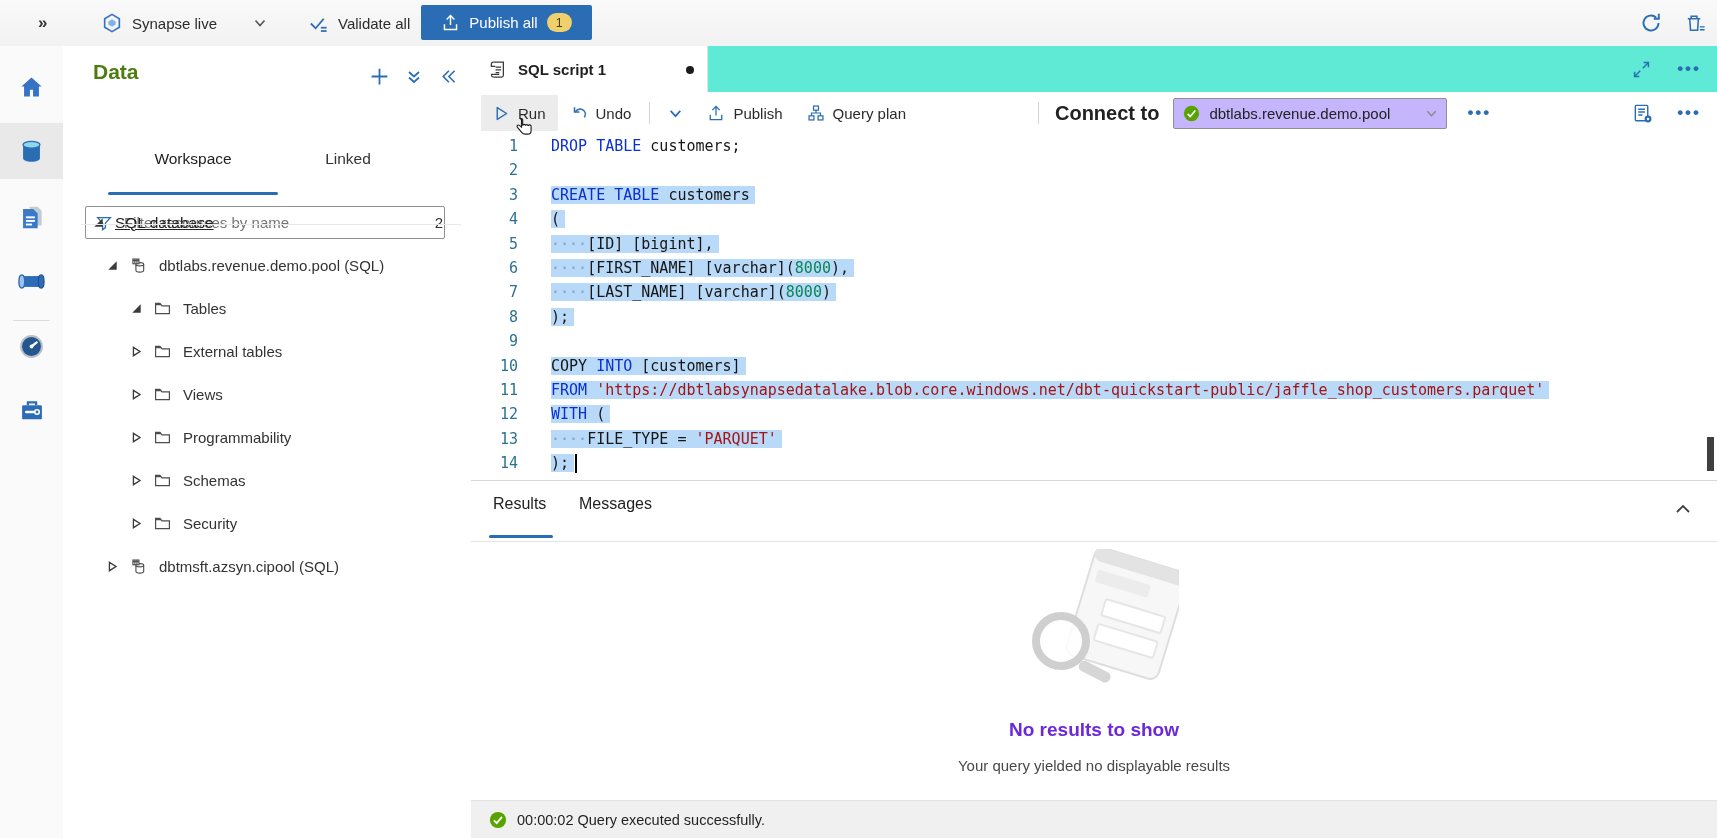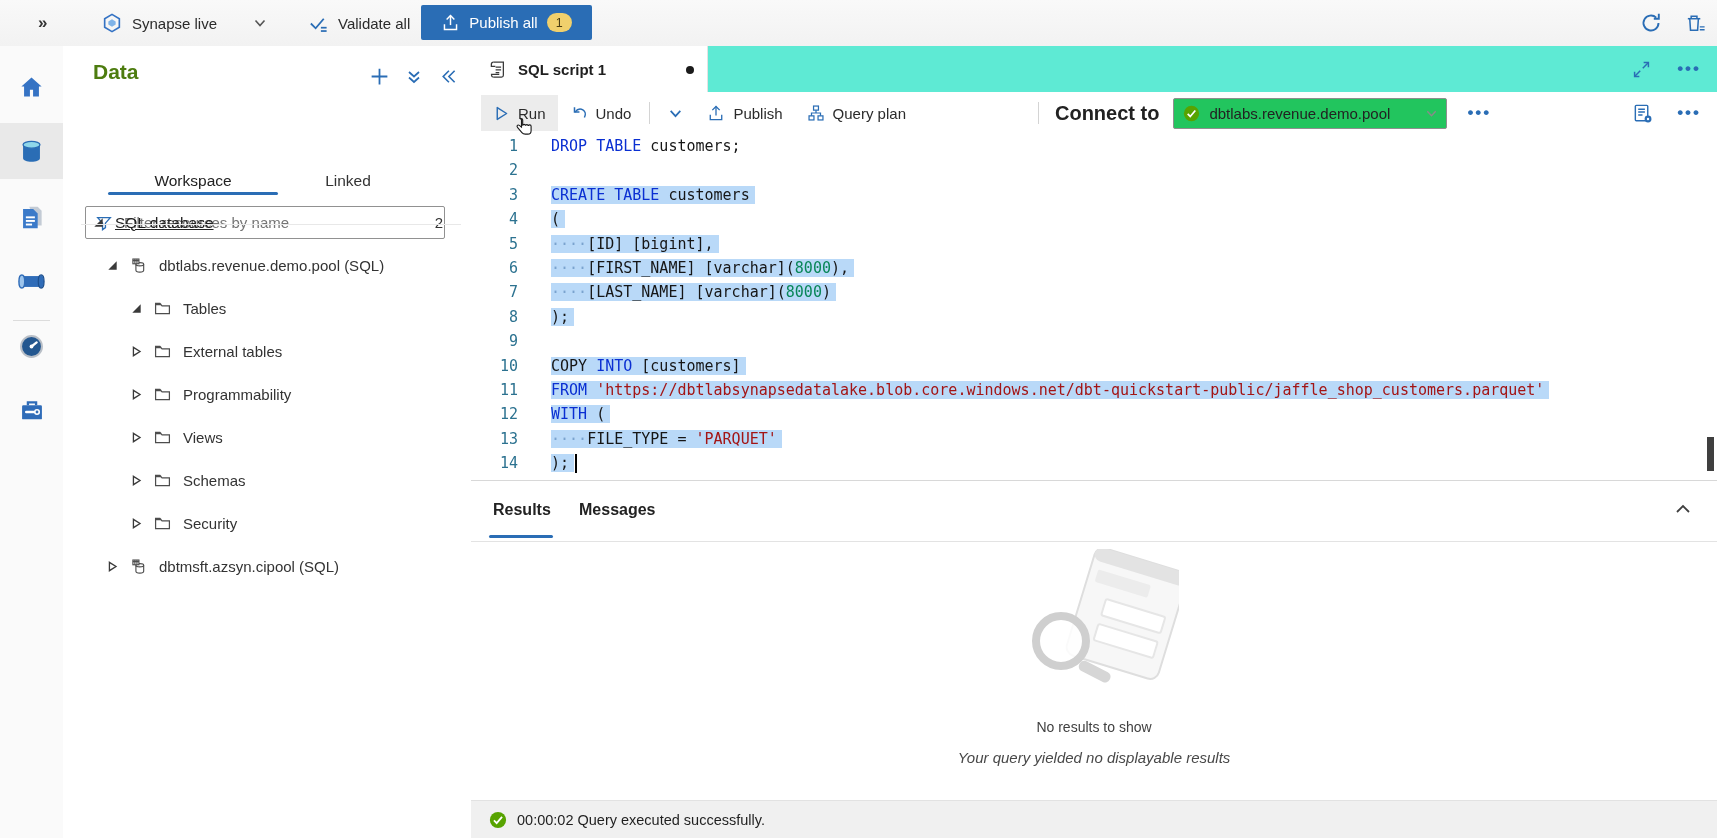--- a/index.html
+++ b/index.html
@@ -17,21 +17,21 @@
   
   .rail{left:0;top:46px;width:63px;height:792px;background:#fafafa;border-right:1px solid #ececec;}
   .rail-slot{position:absolute;left:0;width:63px;height:56px;display:flex;align-items:center;justify-content:center;}
   .rail-slot.sel{background:#e9e9e9;}
   .rail-div{position:absolute;left:13px;width:37px;height:1px;background:#dcdcdc;}
 
   
   .panel{left:63px;top:46px;width:408px;height:792px;background:#fff;border-right:1px solid #d9d9d9;}
   .panel-title{position:absolute;left:30px;top:14px;font-size:21px;font-weight:700;color:#4d7c0f;}
   .panel-actions{position:absolute;right:14px;top:20px;display:flex;gap:15px;align-items:center;}
-  .ptab{position:absolute;top:104px;height:40px;display:flex;align-items:flex-end;justify-content:center;font-size:15.5px;color:#333;}
+  .ptab{position:absolute;top:104px;height:40px;display:flex;align-items:flex-start;justify-content:center;font-size:15.5px;color:#333;}
   .ptab.active{font-weight:400;color:#222;}
   .ptab-underline{position:absolute;left:45px;top:146px;width:170px;height:3px;background:#2a6db5;border-radius:2px;}
   .filter{position:absolute;left:22px;top:160px;width:360px;height:33px;border:1px solid #919191;border-radius:2px;background:#fff;display:flex;align-items:center;gap:9px;padding:0 9px;box-sizing:border-box;}
   .filter input{border:none;outline:none;flex:1;font-size:15px;font-family:"Liberation Sans",sans-serif;color:#333;background:transparent;}
   .filter input::placeholder{color:#757575;}
   .tree{position:absolute;left:0;top:155px;width:408px;}
   .trow{position:relative;height:43px;display:flex;align-items:center;font-size:15px;color:#333;}
   .trow .lbl{white-space:nowrap;}
   .trow-root{font-size:15.5px;color:#222;text-decoration:underline;}
   .root-count{position:absolute;right:28px;font-size:15px;color:#333;}
@@ -43,21 +43,21 @@
   .tabbar{left:471px;top:46px;width:1246px;height:46px;background:#5eead4;border-bottom:1px solid #e3e3e3;}
   .doc-tab{position:absolute;left:0;top:0;width:237px;height:46px;background:#fff;border-right:1px solid #e3e3e3;display:flex;align-items:center;gap:11px;padding-left:16px;box-sizing:border-box;font-size:15px;font-weight:700;color:#1f1f1f;}
   .dirty-dot{position:absolute;left:215px;top:20px;width:8px;height:8px;border-radius:50%;background:#1b1b1b;}
   .tabbar-icons{position:absolute;right:16px;top:0;height:46px;display:flex;align-items:center;gap:26px;}
 
   .toolbar{left:471px;top:92px;width:1246px;height:42px;background:#fff;border-bottom:1px solid #ededed;display:flex;align-items:center;}
   .t-btn{display:flex;align-items:center;gap:8px;font-size:15px;color:#2b2b2b;padding:0 12px;height:36px;}
   .t-btn.hov{background:#ececec;}
   .t-div{width:1px;height:22px;background:#d4d4d4;margin:0 6px;}
   .connect-label{font-size:20px;font-weight:700;color:#222;margin:0 14px 0 10px;}
-  .pool-dd{display:flex;align-items:center;gap:9px;border:1px solid #8f8f8f;border-radius:2px;background:#22c55e;height:31px;padding:0 8px 0 9px;width:274px;box-sizing:border-box;font-size:15px;color:#222;}
+  .pool-dd{display:flex;align-items:center;gap:9px;border:1px solid #8f8f8f;border-radius:2px;background:#c4b5fd;height:31px;padding:0 8px 0 9px;width:274px;box-sizing:border-box;font-size:15px;color:#222;}
   .pool-dd .pool-name{flex:1;white-space:nowrap;overflow:hidden;}
   .ellipsis{color:#2a6db5;font-size:17px;letter-spacing:2px;font-weight:700;}
   .toolbar-right{position:absolute;right:16px;top:92px;height:42px;display:flex;align-items:center;gap:24px;}
 
   
   .code{left:471px;top:134px;width:1246px;height:347px;background:#fff;font-family:"DejaVu Sans Mono","Liberation Mono",monospace;font-size:15px;}
   .cl{position:relative;height:24.4px;line-height:24.4px;white-space:pre;}
   .ln{position:absolute;left:0;top:0;width:47px;text-align:right;color:#2c7290;}
   .ct{position:absolute;left:80px;top:0;}
   .sel{background:#b9d9f8;padding-right:5px;}
@@ -67,27 +67,27 @@
   .tk-num{color:#098658;}
   .tk-pl{color:#161616;}
   .tk-ws{color:rgba(59,110,165,.5);}
   .caret{display:inline-block;width:2px;height:19px;background:#000;vertical-align:middle;margin-left:1px;}
   .code-scrollthumb{position:absolute;left:1236px;top:303px;width:7px;height:34px;background:#3f3f3f;}
 
   
   .split-line{left:471px;top:480px;width:1246px;height:1px;background:#d8d8d8;}
   .split-handle{left:1079px;top:486px;width:28px;height:5px;background:#1c1c1c;border-radius:3px;}
   .results{left:471px;top:481px;width:1246px;height:319px;background:#fff;}
-  .rtab{position:absolute;top:20px;font-size:16px;color:#222;font-weight:bold;}
+  .rtab{position:absolute;top:14px;font-size:16px;color:#222;}
   .rtab-underline{position:absolute;left:18px;top:54px;width:64px;height:3px;background:#2a6db5;border-radius:2px;}
   .r-collapse{position:absolute;right:24px;top:18px;}
   .r-divider{position:absolute;left:0;top:60px;width:1246px;height:1px;background:#e3e3e3;}
   .empty-illu{position:absolute;left:538px;top:68px;}
-  .empty-title{position:absolute;left:0;top:238px;width:1246px;text-align:center;font-size:14px;font-weight:400;color:#404040;}
-  .empty-sub{position:absolute;left:0;top:268px;width:1246px;text-align:center;font-size:15px;color:#484848;font-style:italic;}
+  .empty-title{position:absolute;left:0;top:238px;width:1246px;text-align:center;font-size:19px;font-weight:700;color:#6d28d9;}
+  .empty-sub{position:absolute;left:0;top:276px;width:1246px;text-align:center;font-size:15px;color:#484848;}
   .statusbar{left:471px;top:800px;width:1246px;height:38px;background:#f0f0f0;border-top:1px solid #e2e2e2;display:flex;align-items:center;gap:10px;padding-left:18px;box-sizing:border-box;font-size:14.5px;color:#1f1f1f;}
 
   .hand-cursor{left:512px;top:116px;pointer-events:none;z-index:5;}
 </style>
 </head>
 <body>
 
 <div class="stage">
 
   <div class="abs topbar">
@@ -296,35 +296,35 @@
               <svg width="11" height="11" viewBox="0 0 10 10">
                 <path d="M2.2 1.2L8.2 5 2.2 8.8z" fill="none" stroke="#3a3a3a" stroke-width="1.2"></path>
               </svg>
             </span>
             <span class="ticon">
               <svg width="19" height="19" viewBox="0 0 22 22" fill="none" stroke="#4d4d4d" stroke-width="1.4">
                 <path d="M3 6.5V17h16V8H10.5L9 6.5z"></path>
                 <path d="M3 6.5V5h5l1.5 1.5"></path>
               </svg>
             </span>
-            <span class="lbl">Programmability</span>
+            <span class="lbl">Views</span>
           </div>
           <div class="trow" style="padding-left: 66px;">
             <span class="tw">
               <svg width="11" height="11" viewBox="0 0 10 10">
                 <path d="M2.2 1.2L8.2 5 2.2 8.8z" fill="none" stroke="#3a3a3a" stroke-width="1.2"></path>
               </svg>
             </span>
             <span class="ticon">
               <svg width="19" height="19" viewBox="0 0 22 22" fill="none" stroke="#4d4d4d" stroke-width="1.4">
                 <path d="M3 6.5V17h16V8H10.5L9 6.5z"></path>
                 <path d="M3 6.5V5h5l1.5 1.5"></path>
               </svg>
             </span>
-            <span class="lbl">Views</span>
+            <span class="lbl">Programmability</span>
           </div>
           <div class="trow" style="padding-left: 66px;">
             <span class="tw">
               <svg width="11" height="11" viewBox="0 0 10 10">
                 <path d="M2.2 1.2L8.2 5 2.2 8.8z" fill="none" stroke="#3a3a3a" stroke-width="1.2"></path>
               </svg>
             </span>
             <span class="ticon">
               <svg width="19" height="19" viewBox="0 0 22 22" fill="none" stroke="#4d4d4d" stroke-width="1.4">
                 <path d="M3 6.5V17h16V8H10.5L9 6.5z"></path>

